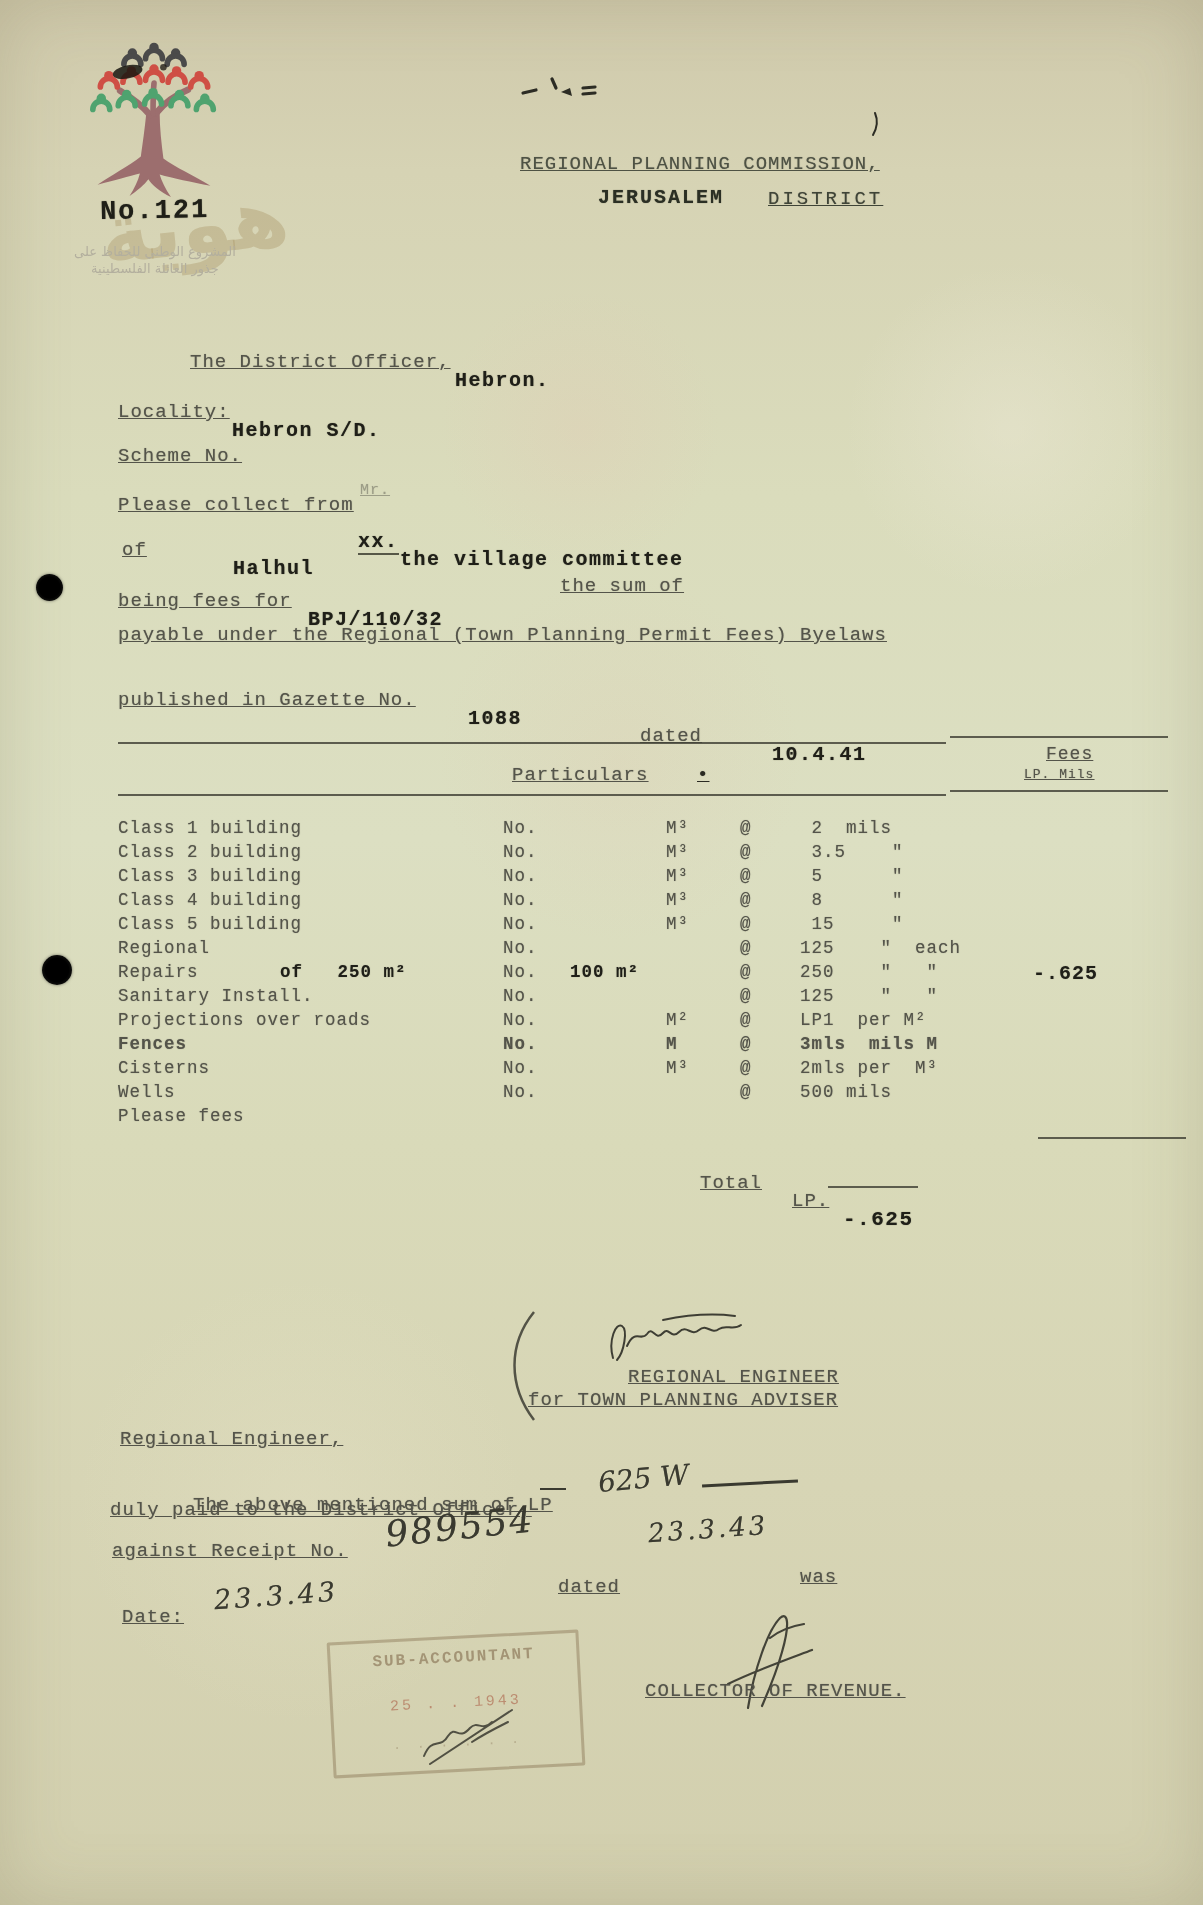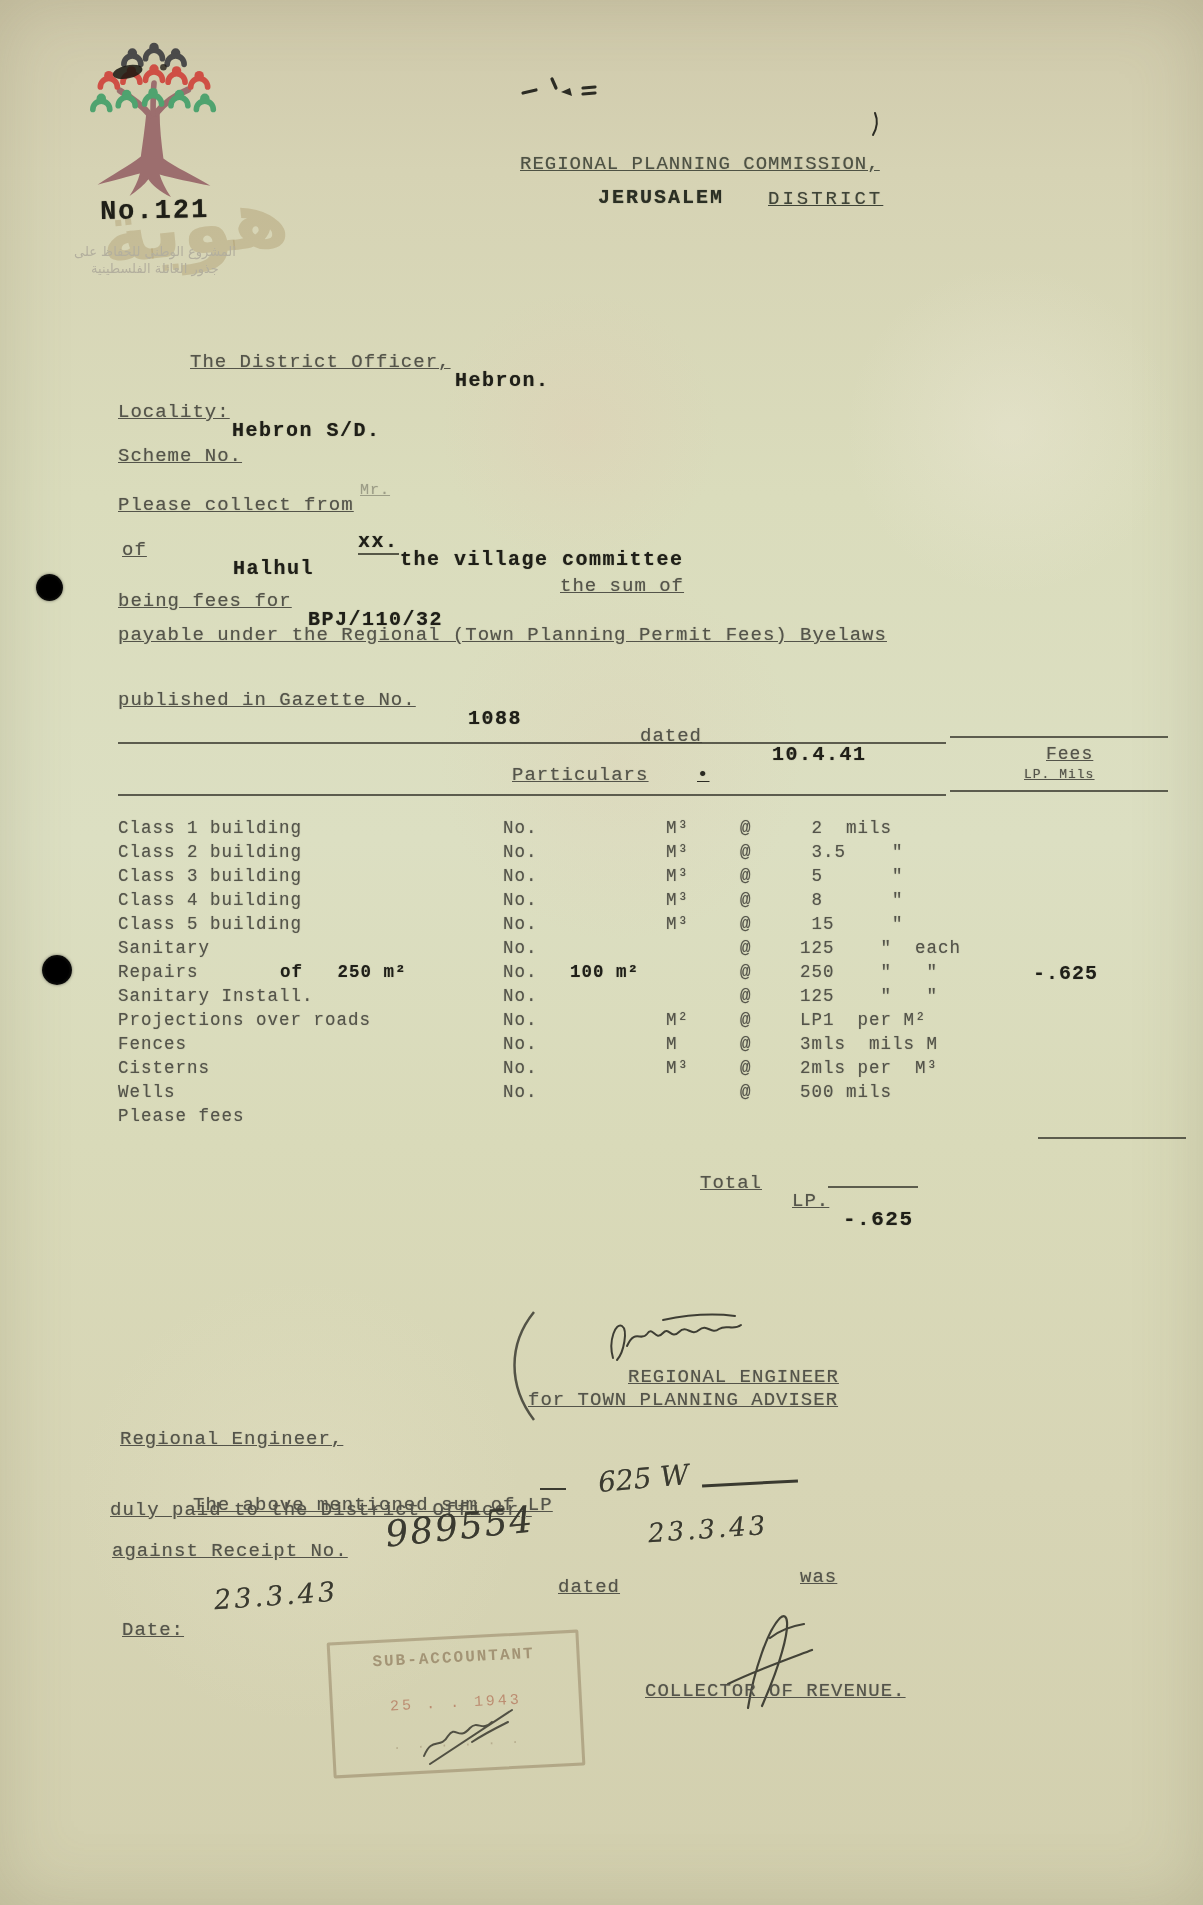--- a/index.html
+++ b/index.html
@@ -237,21 +237,21 @@
         <span class="tc c-rate"> 8      "</span>
       </div>
       <div class="trow" style="top: 96px;">
         <span class="tc c-label">Class 5 building</span>
         <span class="tc c-no">No.</span>
         <span class="tc c-unit">M³</span>
         <span class="tc c-at">@</span>
         <span class="tc c-rate"> 15     "</span>
       </div>
       <div class="trow" style="top: 120px;">
-        <span class="tc c-label">Sanitary</span>
+        <span class="tc c-label">Regional</span>
         <span class="tc c-no">No.</span>
         <span class="tc c-at">@</span>
         <span class="tc c-rate">125    "  each</span>
       </div>
       <div class="trow" style="top: 144px;">
         <span class="tc c-label">Repairs</span>
         <span class="tc c-label2 bold-typed">of   250 m²</span>
         <span class="tc c-no">No.</span>
         <span class="tc c-no2 bold-typed">100 m²</span>
         <span class="tc c-at">@</span>
@@ -264,21 +264,21 @@
         <span class="tc c-at">@</span>
         <span class="tc c-rate">125    "   "</span>
       </div>
       <div class="trow" style="top: 192px;">
         <span class="tc c-label">Projections over roads</span>
         <span class="tc c-no">No.</span>
         <span class="tc c-unit">M²</span>
         <span class="tc c-at">@</span>
         <span class="tc c-rate">LP1  per M²</span>
       </div>
-      <div class="trow" style="top: 216px;">
+      <div class="trow" style="top: 216px; font-weight: bold;">
         <span class="tc c-label">Fences</span>
         <span class="tc c-no">No.</span>
         <span class="tc c-unit">M</span>
         <span class="tc c-at">@</span>
         <span class="tc c-rate">3mls  mils M</span>
       </div>
       <div class="trow" style="top: 240px;">
         <span class="tc c-label">Cisterns</span>
         <span class="tc c-no">No.</span>
         <span class="tc c-unit">M³</span>
@@ -327,21 +327,21 @@
   </div>
   <div class="abs typed" style="left:110px;top:1499px;">duly paid to the District Officer,</div>
   <div class="abs" style="left:0;top:1522px;width:100%;">
     <span class="abs typed" style="left:112px;">against Receipt No.</span>
     <span class="abs hand" style="left:385px;top:-16px;font-size:36px;letter-spacing:2px;transform:rotate(-6deg);">989554</span>
     <span class="abs typed" style="left:558px;">dated</span>
     <span class="abs hand" style="left:648px;top:-8px;font-size:26px;letter-spacing:3px;transform:rotate(-4deg);">23.3.43</span>
   </div>
 
   <div class="abs" style="left:0;top:1588px;width:100%;">
-    <span class="abs typed" style="left:122px;margin-top:13px;">Date:</span>
+    <span class="abs typed" style="left:122px;">Date:</span>
     <span class="abs hand" style="left:214px;top:-8px;font-size:27px;letter-spacing:3px;transform:rotate(-4deg);">23.3.43</span>
   </div>
 
   <div class="stamp">
     <div class="s1">SUB-ACCOUNTANT</div>
     <div class="s2">25 . .  1943</div>
     <div class="s3">. . . . . .</div>
   </div>
 
   <svg class="abs" style="left:720px;top:1608px;" width="100" height="108">

